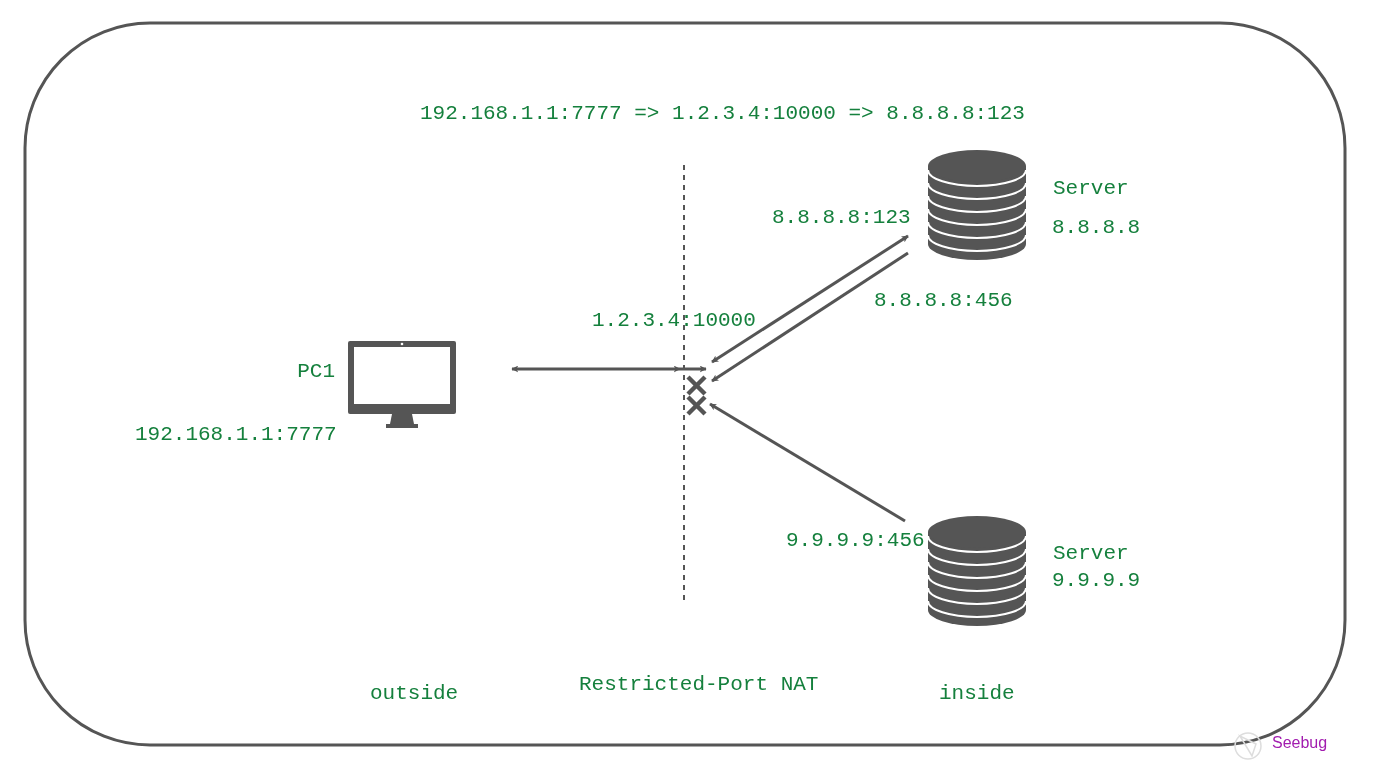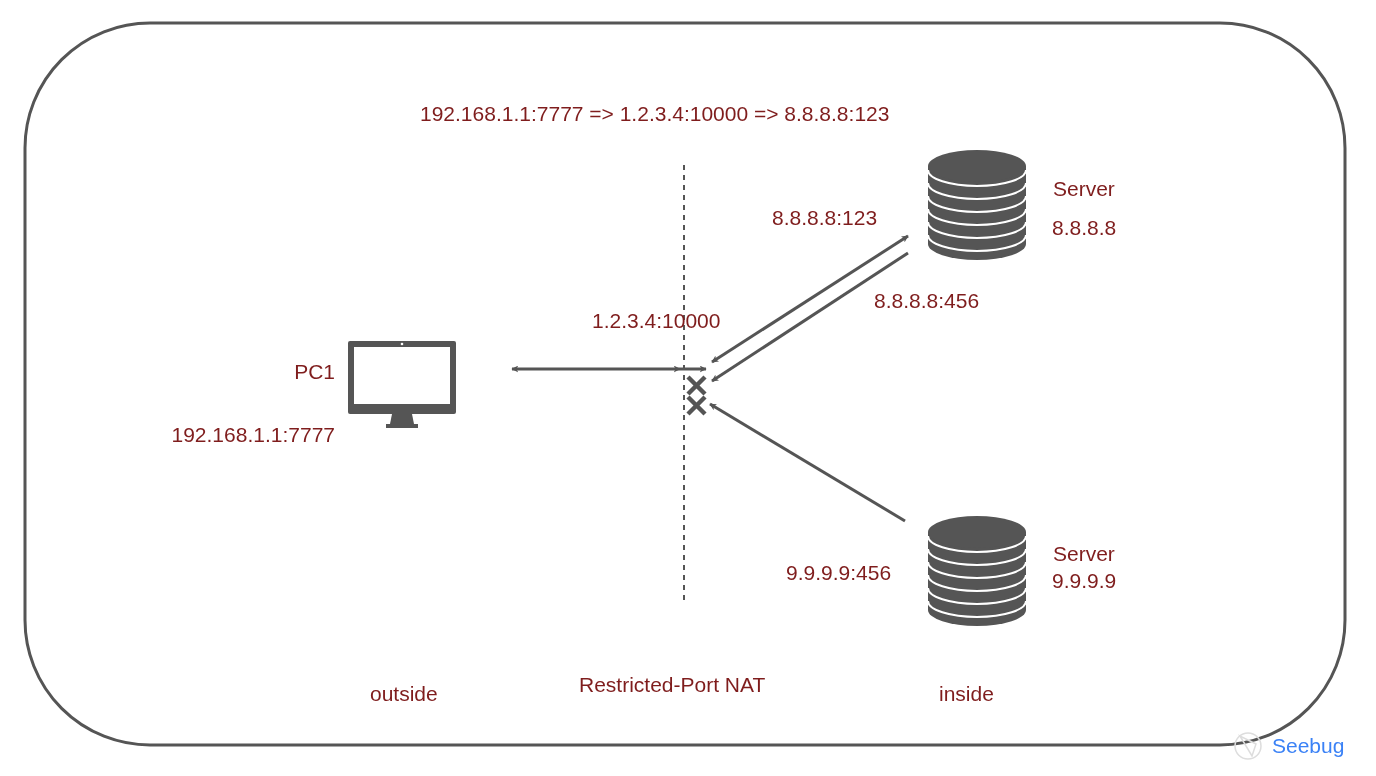--- a/index.html
+++ b/index.html
@@ -1,20 +1,20 @@
 <!DOCTYPE html>
 <html><head>
   <meta charset="utf-8">
   <style>
     html, body { margin: 0; padding: 0; background: #ffffff; }
     body { width: 1376px; height: 776px; position: relative; overflow: hidden; font-family: "Liberation Sans", sans-serif; }
     #canvas { position: absolute; left: 0; top: 0; width: 1376px; height: 776px; }
-    .lbl { position: absolute; color: #7f1d1d; font-size: 21px; line-height: 26px; white-space: nowrap; font-family: Liberation Sans, sans-serif; }
+    .lbl { position: absolute; color: #15803d; font-size: 21px; line-height: 26px; white-space: nowrap; font-family: Liberation Mono, monospace; }
     .center { text-align: right; }
-    .watermark { position: absolute; left: 1232px; top: 728px; color: #3b82f6; font-size: 21px; font-family: "Liberation Sans", sans-serif; }
+    .watermark { position: absolute; left: 1232px; top: 728px; color: #a21caf; font-size: 16px; font-family: "Liberation Sans", sans-serif; }
   </style>
 </head>
 <body>
 
 <svg id="canvas" viewBox="0 0 1376 776" xmlns="http://www.w3.org/2000/svg">
   <defs>
     <marker id="ah" viewBox="0 0 10 10" refX="9" refY="5" markerWidth="7" markerHeight="7" orient="auto-start-reverse" markerUnits="userSpaceOnUse">
       <path d="M0,0 L10,5 L0,10 L2.5,5 z" fill="#555555"></path>
     </marker>
   </defs>
@@ -87,21 +87,21 @@
 <div class="lbl center" style="left:135px; top:386px; width:200px;margin-top:36px;">192.168.1.1:7777</div>
 
 <div class="lbl" style="left:592px; top:308px;">1.2.3.4:10000</div>
 
 <div class="lbl" style="left:1053px; top:176px;">Server</div>
 <div class="lbl" style="left:1052px; top:215px;">8.8.8.8</div>
 
 <div class="lbl" style="left:772px; top:205px;">8.8.8.8:123</div>
 <div class="lbl" style="left:874px; top:288px;">8.8.8.8:456</div>
 
-<div class="lbl" style="left:786px; top:528px;margin-top:32px;">9.9.9.9:456</div>
+<div class="lbl" style="left:786px; top:528px;">9.9.9.9:456</div>
 
 <div class="lbl" style="left:1053px; top:541px;">Server</div>
 <div class="lbl" style="left:1052px; top:568px;">9.9.9.9</div>
 
 <div class="lbl" style="left:579px; top:672px;">Restricted-Port NAT</div>
 <div class="lbl" style="left:370px; top:681px;">outside</div>
 <div class="lbl" style="left:939px; top:681px;">inside</div>
 
 <div class="watermark" style="left:1272px; top:734px;">Seebug</div>
 

